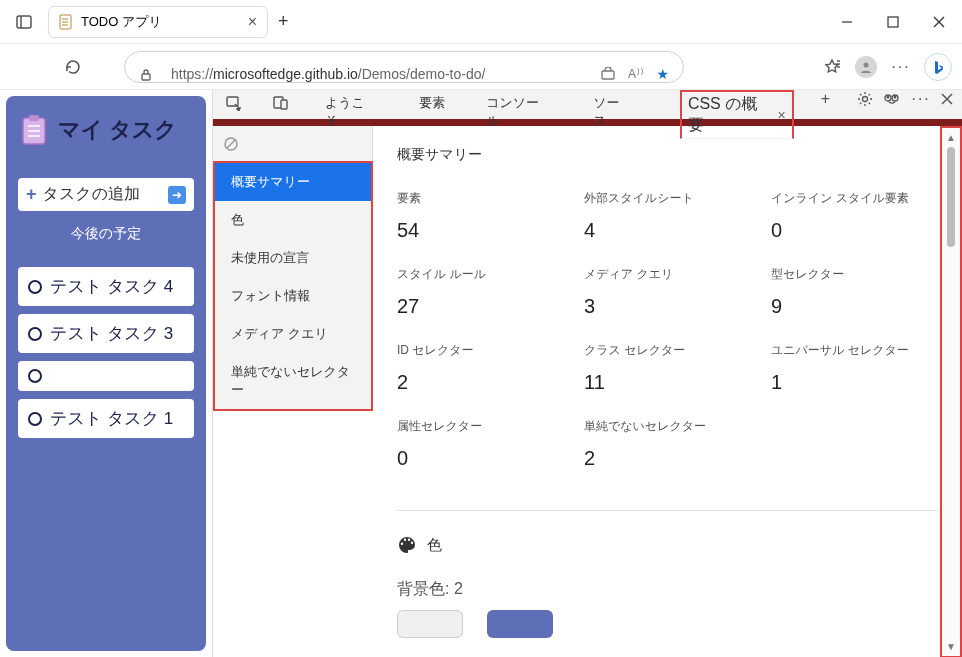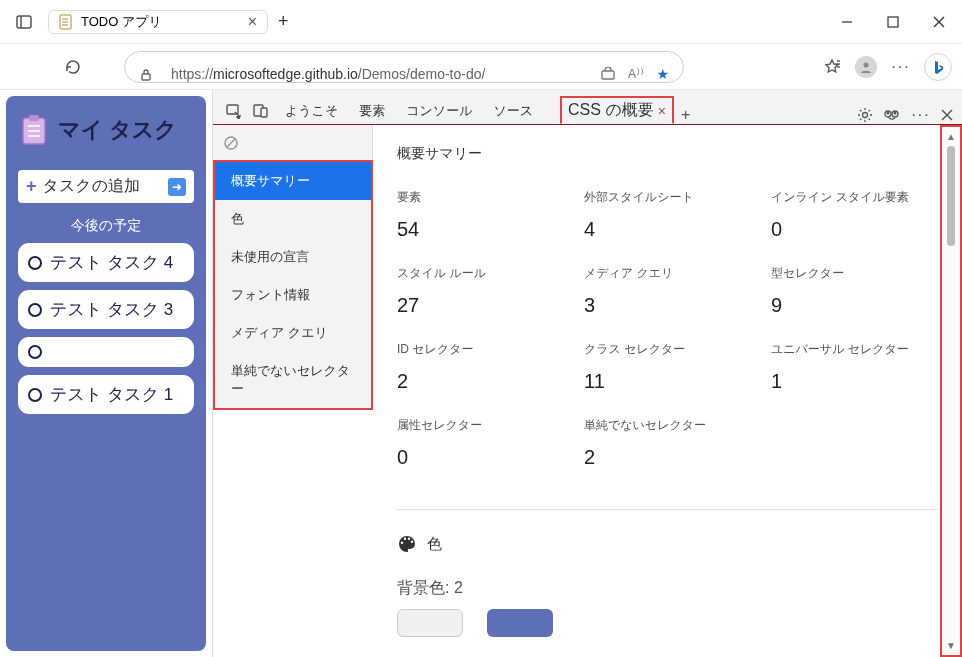--- a/index.html
+++ b/index.html
@@ -14,21 +14,21 @@
     
     .titlebar {
       height: 44px;
       display: flex;
       align-items: center;
       background: #fff;
       border-bottom: 1px solid #e8e8e8;
     }
     .titlebar-left { width: 48px; display: flex; justify-content: center; }
     .tab-chrome {
-      height: 24px;
+      height: 32px;
       background: #fff;
       border: 1px solid #ddd;
       border-radius: 6px;
       display: flex;
       align-items: center;
       padding: 0 10px;
       gap: 8px;
       width: 220px;
       font-size: 13px;
     }
@@ -71,58 +71,58 @@
     
     .content-area { display: flex; height: calc(657px - 90px); }
     .page {
       width: 200px;
       background: #5e6eb7;
       margin: 6px;
       border-radius: 8px;
       padding: 12px;
       color: #fff;
     }
-    .page-title-row { display: flex; align-items: center; gap: 10px; padding: 6px 2px 24px; }
+    .page-title-row { display: flex; align-items: center; gap: 10px; padding: 6px 2px 32px; }
     .page-title { font-size: 22px; font-weight: 600; color: #1d224a; }
     .clipboard-icon { width: 28px; height: 32px; }
     .add-task-row {
       background: #fff;
       border-radius: 4px;
       display: flex;
       align-items: center;
       padding: 6px 8px;
       color: #333;
       font-size: 16px;
       gap: 6px;
     }
     .add-plus { color: #5e6eb7; font-weight: bold; font-size: 18px; }
     .arrow-btn { margin-left: auto; width: 18px; height: 18px; background: #4a8fe7; border-radius: 3px; display: flex; align-items: center; justify-content: center; color: #fff; font-size: 12px; }
-    .section-title { text-align: center; font-size: 14px; margin: 14px 0 8px; color: #fff; }
+    .section-title { text-align: center; font-size: 14px; margin: 14px 0 24px; color: #fff; }
     .task-item {
       background: #fff;
-      border-radius: 11px;
+      border-radius: 4px;
       padding: 8px 10px;
       margin: 8px 0;
       color: #1d224a;
       font-size: 17px;
       display: flex;
       align-items: center;
       gap: 8px;
     }
     .task-circle { width: 14px; height: 14px; border: 2px solid #1d224a; border-radius: 50%; flex-shrink: 0; }
     
     .devtools { flex: 1; display: flex; flex-direction: column; border-left: 1px solid #ddd; }
     .dev-tabs {
       height: 36px;
       background: #f3f3f3;
       display: flex;
-      align-items: flex-end;
-      gap: 1px;
+      align-items: flex-start;
+      gap: 21px;
       padding: 0 8px;
-      border-bottom: 1px solid #7f1d1d;
+      border-bottom: 7px solid #7f1d1d;
     }
     .dev-icon-btn { width: 26px; height: 26px; display: flex; align-items: center; justify-content: center; color: #555; }
     .dev-tab { padding: 4px 10px; font-size: 13px; color: #333; }
     .dev-tab.active {
       border: 2px solid #d44;
       border-bottom: 1px solid #f3f3f3;
       display: flex;
       align-items: center;
       gap: 4px;
       font-size: 16px;

